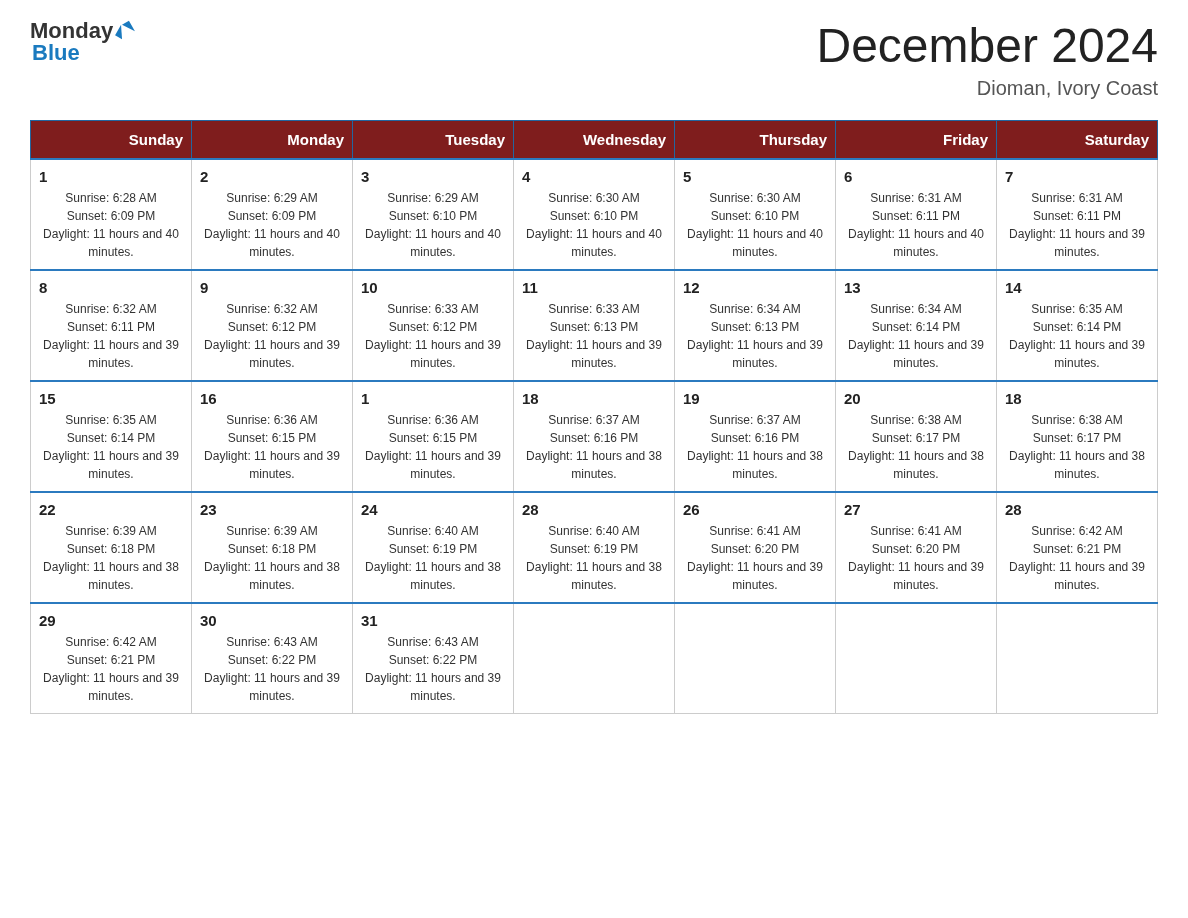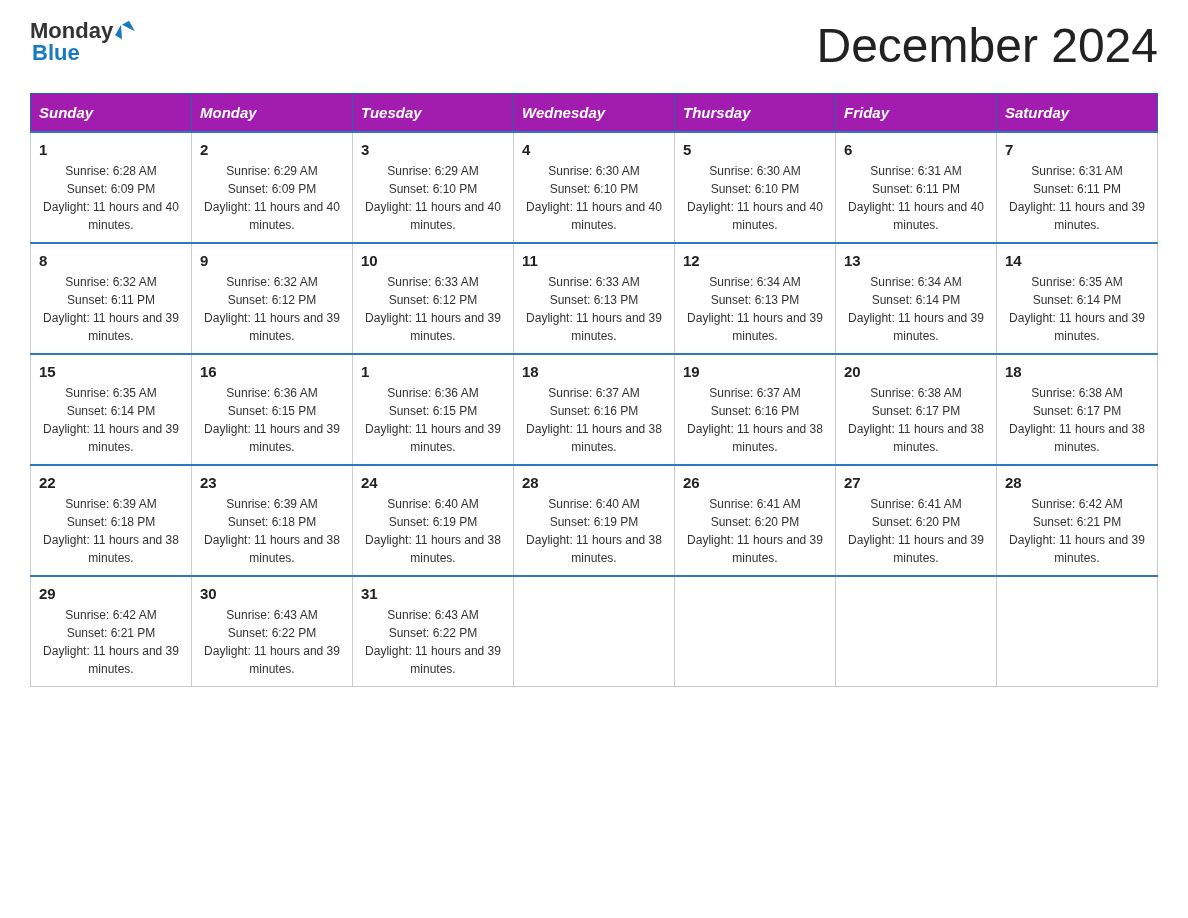--- a/index.html
+++ b/index.html
@@ -54,28 +54,27 @@
       font-size: 20px;
       color: #555;
       margin-top: 4px;
     }
     .calendar-table {
       width: 100%;
       border-collapse: collapse;
       border: 1px solid #aaa;
     }
     .calendar-table th {
-      background-color: #a21caf;
+      background-color: #7f1d1d;
       color: #fff;
       font-size: 15px;
       font-weight: bold;
       padding: 10px 8px;
-      text-align: left;
+      text-align: right;
       border: 1px solid #2266a0;
-      font-style: italic;
     }
     .calendar-table td {
       vertical-align: top;
       padding: 8px;
       border: 1px solid #ccc;
       font-size: 12.5px;
       color: #333;
       width: calc(100% / 7);
     }
     .day-number {
@@ -119,20 +118,21 @@
           <div style="width:0; height:0; border-left:8px solid #1a7abf; border-right:8px solid transparent; border-top:12px solid transparent; transform: rotate(30deg); margin-top:-4px;"></div>
         </div>
       </div>
       <div style="margin-left: 2px;">
         <span class="logo-text-blue">Blue</span>
       </div>
     </div>
   </div>
   <div class="title-area">
     <div class="month-title">December 2024</div>
+    <div class="location">Dioman, Ivory Coast</div>
   </div>
 </div>
 
 <table class="calendar-table">
   <thead>
     <tr>
     <th>Sunday</th>
         <th>Monday</th>
         <th>Tuesday</th>
         <th>Wednesday</th>

